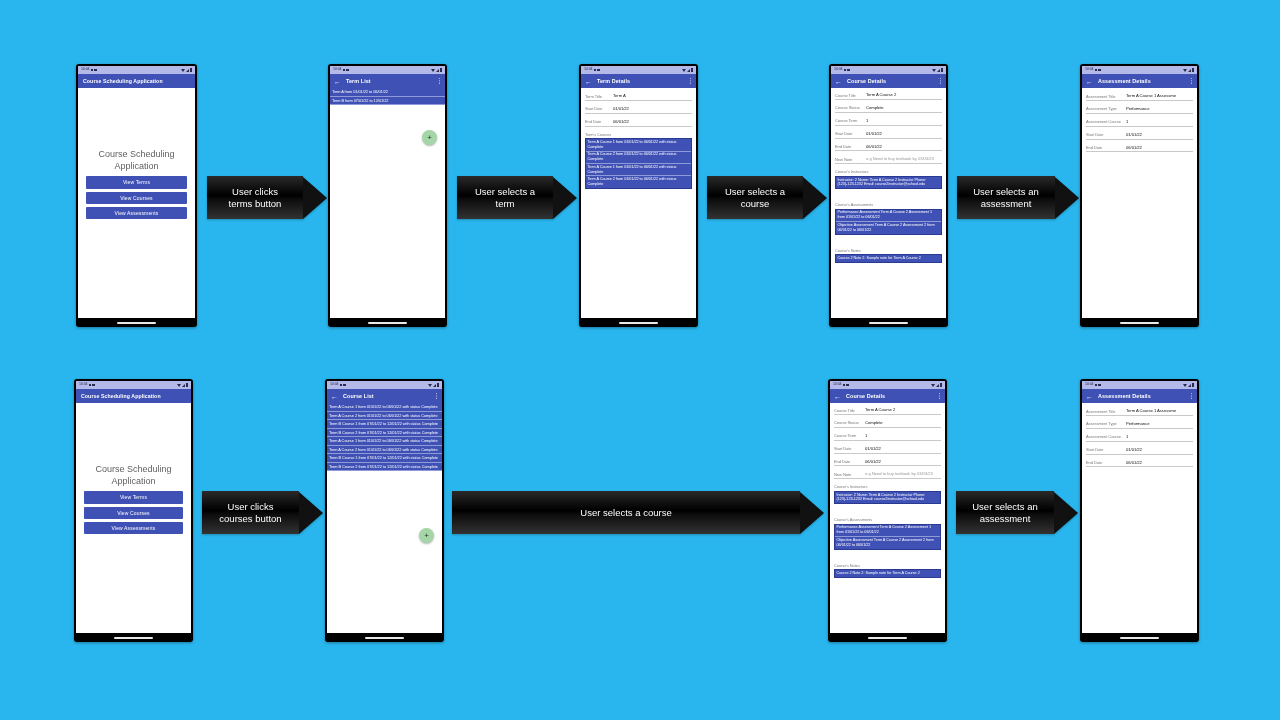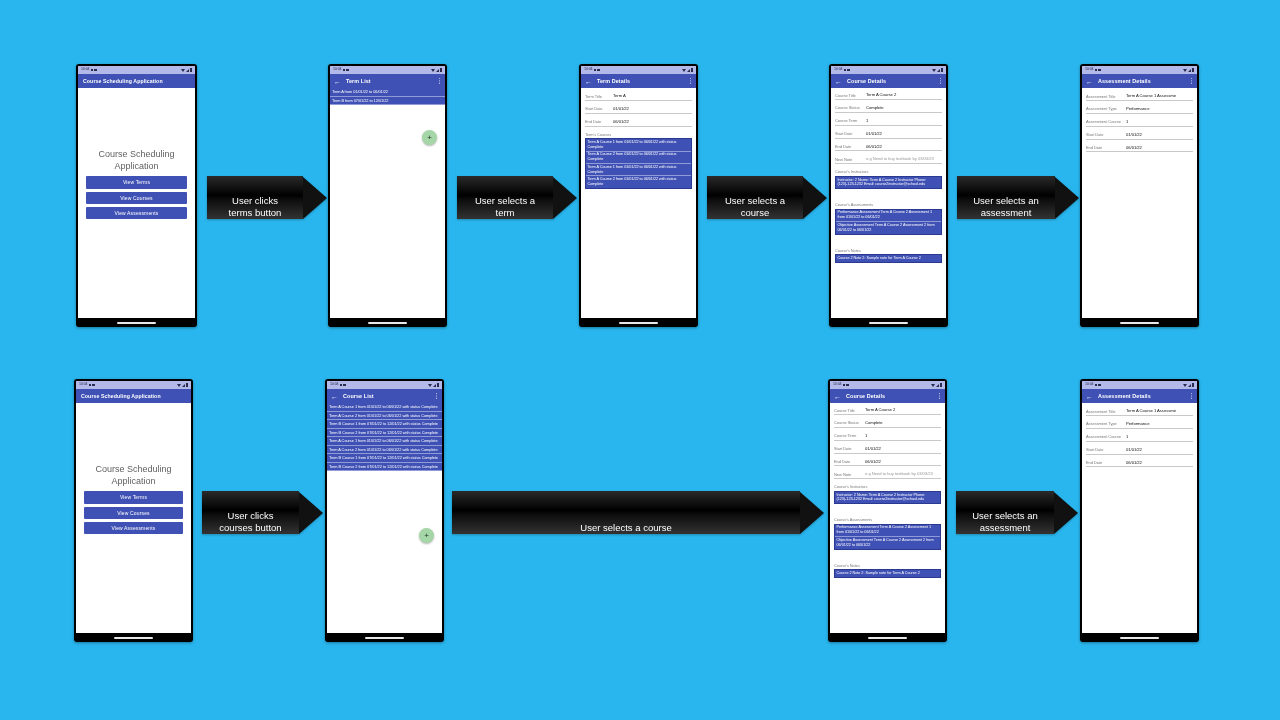--- a/index.html
+++ b/index.html
@@ -235,21 +235,21 @@
   
   .arrow {
     position: absolute;
     display: flex;
     align-items: stretch;
     filter: drop-shadow(0 1px 1px rgba(0,0,0,0.25));
   }
   .arrow-body {
     background: linear-gradient(to bottom, #2a2a2a 0%, #000000 45%, #0d0d0d 55%, #333333 100%);
     display: flex;
-    align-items: flex-end;
+    align-items: center;
     justify-content: center;
     color: #ffffff;
     text-align: center;
     padding: 0 6px;
     line-height: 1.25;
   }
   .arrow-head {
     width: 0; height: 0;
     border-top: 0 solid transparent;
     border-bottom: 0 solid transparent;

